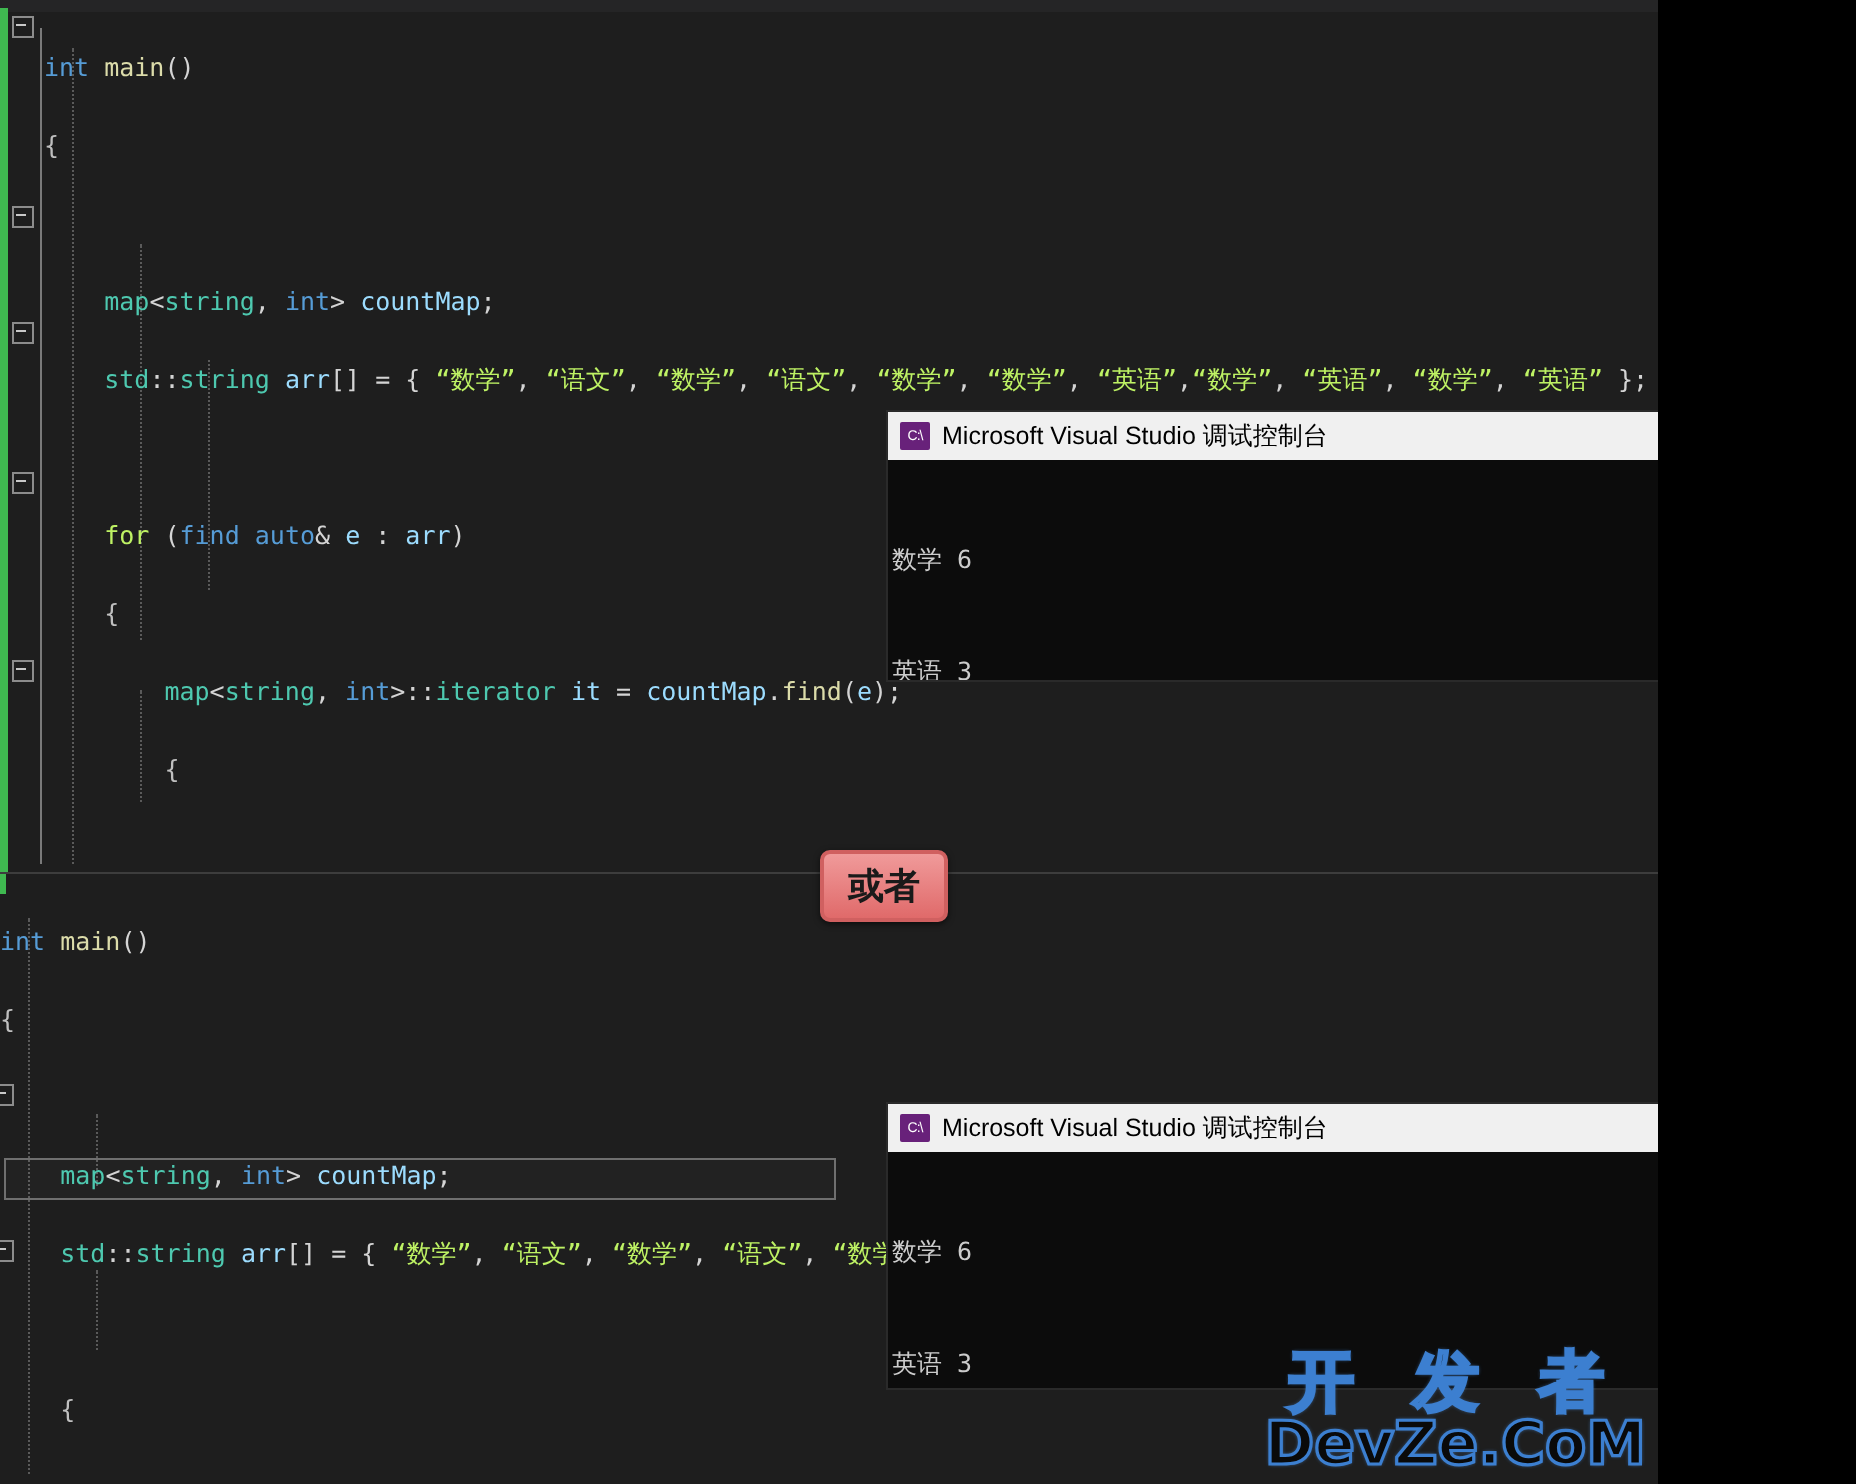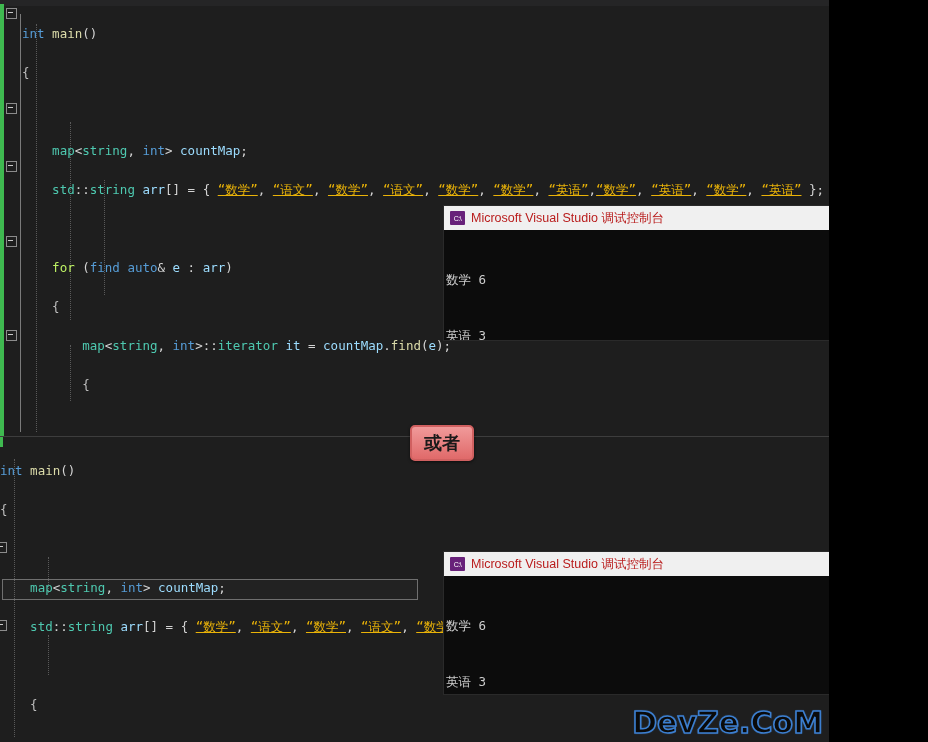--- a/index.html
+++ b/index.html
@@ -26,40 +26,40 @@
         letter-spacing:0px;}
   .line{height:19.5px;white-space:pre;}
 
   
   .t-kw{color:#bef264;}       
   .t-type{color:#569cd6;}      
   .t-cls{color:#4ec9b0;}       
   .t-id{color:#9cdcfe;}        
   .t-fn{color:#dcdcaa;}        
   .t-pl{color:#d4d4d4;}
-  .t-str{color:#eab308;text-decoration:underline;}
+  .t-str{color:#bef264;}
   .t-cmt{color:#6a9955;}
   .t-brace{color:#bfbfbf;}
 
   
   .guide{position:absolute;width:0;border-left:1px dotted #5a5a5a;}
 
   
   .curline{position:absolute;border:1px solid #6f6f6f;background:rgba(255,255,255,.02);}
 
   
   .console{position:absolute;background:#0c0c0c;overflow:hidden;
            box-shadow:0 0 0 1px #2a2a2a;}
   .console-title{height:24px;background:#f0f0f0;display:flex;align-items:center;
                  padding:0 6px;gap:6px;}
   .console-title .cicon{width:15px;height:14px;background:#68217a;border-radius:1px;
                         display:flex;align-items:center;justify-content:center;
                         color:#fff;font-size:7px;font-family:"Liberation Sans",sans-serif;
                         letter-spacing:-.5px;}
-  .console-title .ctext{font-family:"Liberation Sans",sans-serif;font-size:12.5px;color:#b91c1c;}
+  .console-title .ctext{font-family:"Liberation Sans",sans-serif;font-size:12.5px;color:#000000;}
   .console-body{padding:4px 2px 0 2px;color:#ccc;font-size:12.5px;line-height:18.5px;
                 white-space:pre;font-family:"DejaVu Sans Mono","Liberation Mono",monospace;}
 
   #console-top{left:444px;top:206px;width:484px;height:134px;}
   #console-bottom{left:444px;top:552px;width:484px;height:142px;}
 
   
   #huozhe{position:absolute;left:410px;top:425px;width:60px;height:32px;
           background:linear-gradient(#f09a9a,#e06a6a);border:2px solid #d06060;
           border-radius:5px;display:flex;align-items:center;justify-content:center;
@@ -188,16 +188,17 @@
       
       
       
       
     </div>
   </div>
 
   <div id="huozhe">或者</div>
 
   <div id="watermark">
+    <div class="wm1">开 发 者</div>
     <div class="wm2">DevZe.CoM</div>
   </div>
 
 </div>
 
 </body></html>

